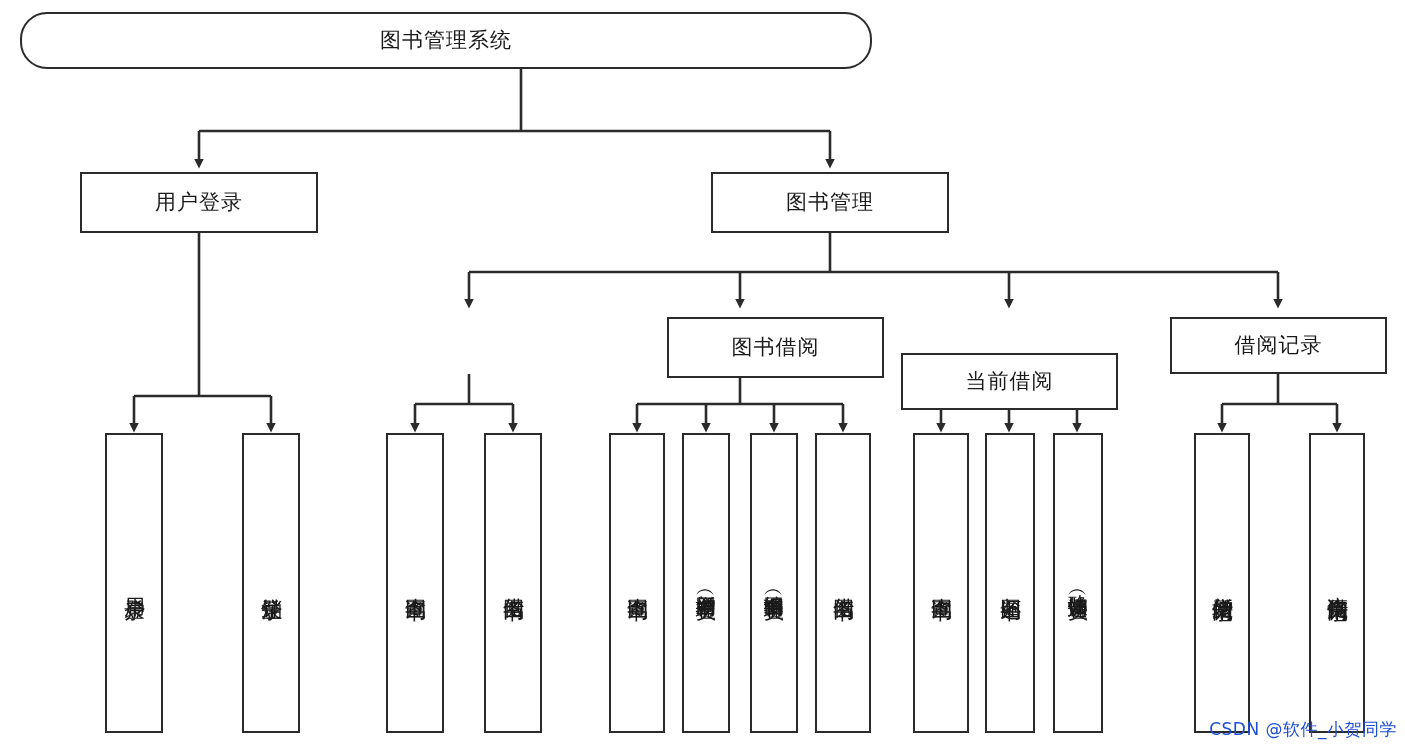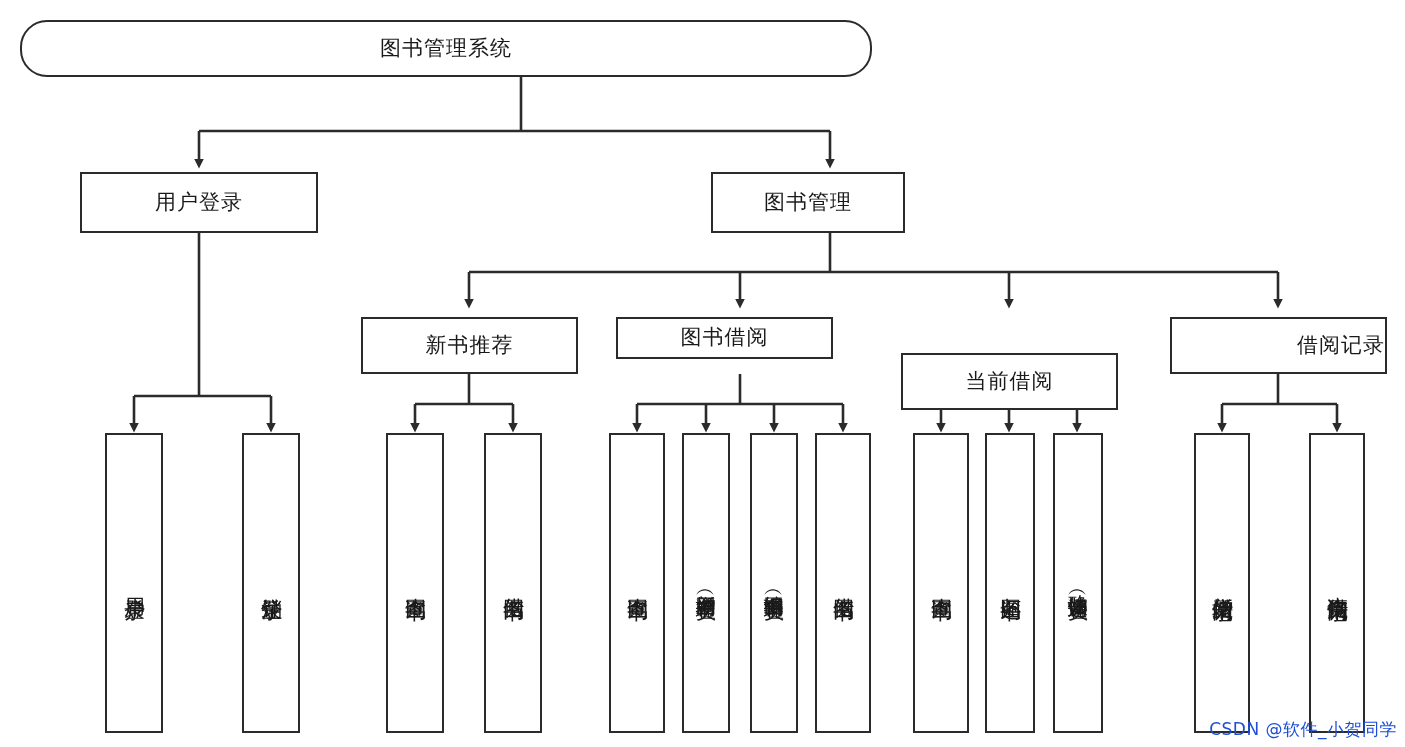--- a/index.html
+++ b/index.html
@@ -119,45 +119,42 @@
       <path d="M1009,404 L1009,424" marker-end="url(#arw)"></path>
       <path d="M1077,404 L1077,424" marker-end="url(#arw)"></path>
 
       <path d="M1278,374 L1278,404"></path>
       <path d="M1222,404 L1337,404"></path>
       <path d="M1222,404 L1222,424" marker-end="url(#arw)"></path>
       <path d="M1337,404 L1337,424" marker-end="url(#arw)"></path>
     </g>
   </svg>
 
-  <div class="node node-h" style="left:20px; top:20px; width:852px; height:57px;border-radius:27px;">
+  <div class="node node-h" style="left:20px; top:12px; width:852px; height:57px;border-radius:27px;">
     <span>图书管理系统</span>
   </div>
 
   <div class="node node-h" style="left:80px; top:172px; width:238px; height:61px;">
     <span>用户登录</span>
   </div>
 
-  <div class="node node-h" style="left:711px; top:172px; width:194px; height:61px;">
+  <div class="node node-h" style="left:711px; top:172px; width:238px; height:61px;">
     <span>图书管理</span>
   </div>
 
-  <div class="node node-h" style="left:361px; top:317px; width:217px; height:57px;">
-    <span>新书推荐</span>
-  </div>
-
-  <div class="node node-h" style="left:616px; top:317px; width:217px; height:42px;">
+
+  <div class="node node-h" style="left:667px; top:317px; width:217px; height:61px;">
     <span>图书借阅</span>
   </div>
 
   <div class="node node-h" style="left:901px; top:317px; width:217px; height:57px;margin-top:36px;">
     <span>当前借阅</span>
   </div>
 
-  <div class="node node-h" style="left:1170px; top:317px; width:217px; height:57px;justify-content:flex-end;">
+  <div class="node node-h" style="left:1170px; top:317px; width:217px; height:57px;">
     <span>借阅记录</span>
   </div>
 
   <div class="node node-v" style="left:105px; top:433px; width:58px; height:300px;">
     <span>用户登录</span>
   </div>
 
   <div class="node node-v" style="left:242px; top:433px; width:58px; height:300px;">
     <span>注销登录</span>
   </div>

